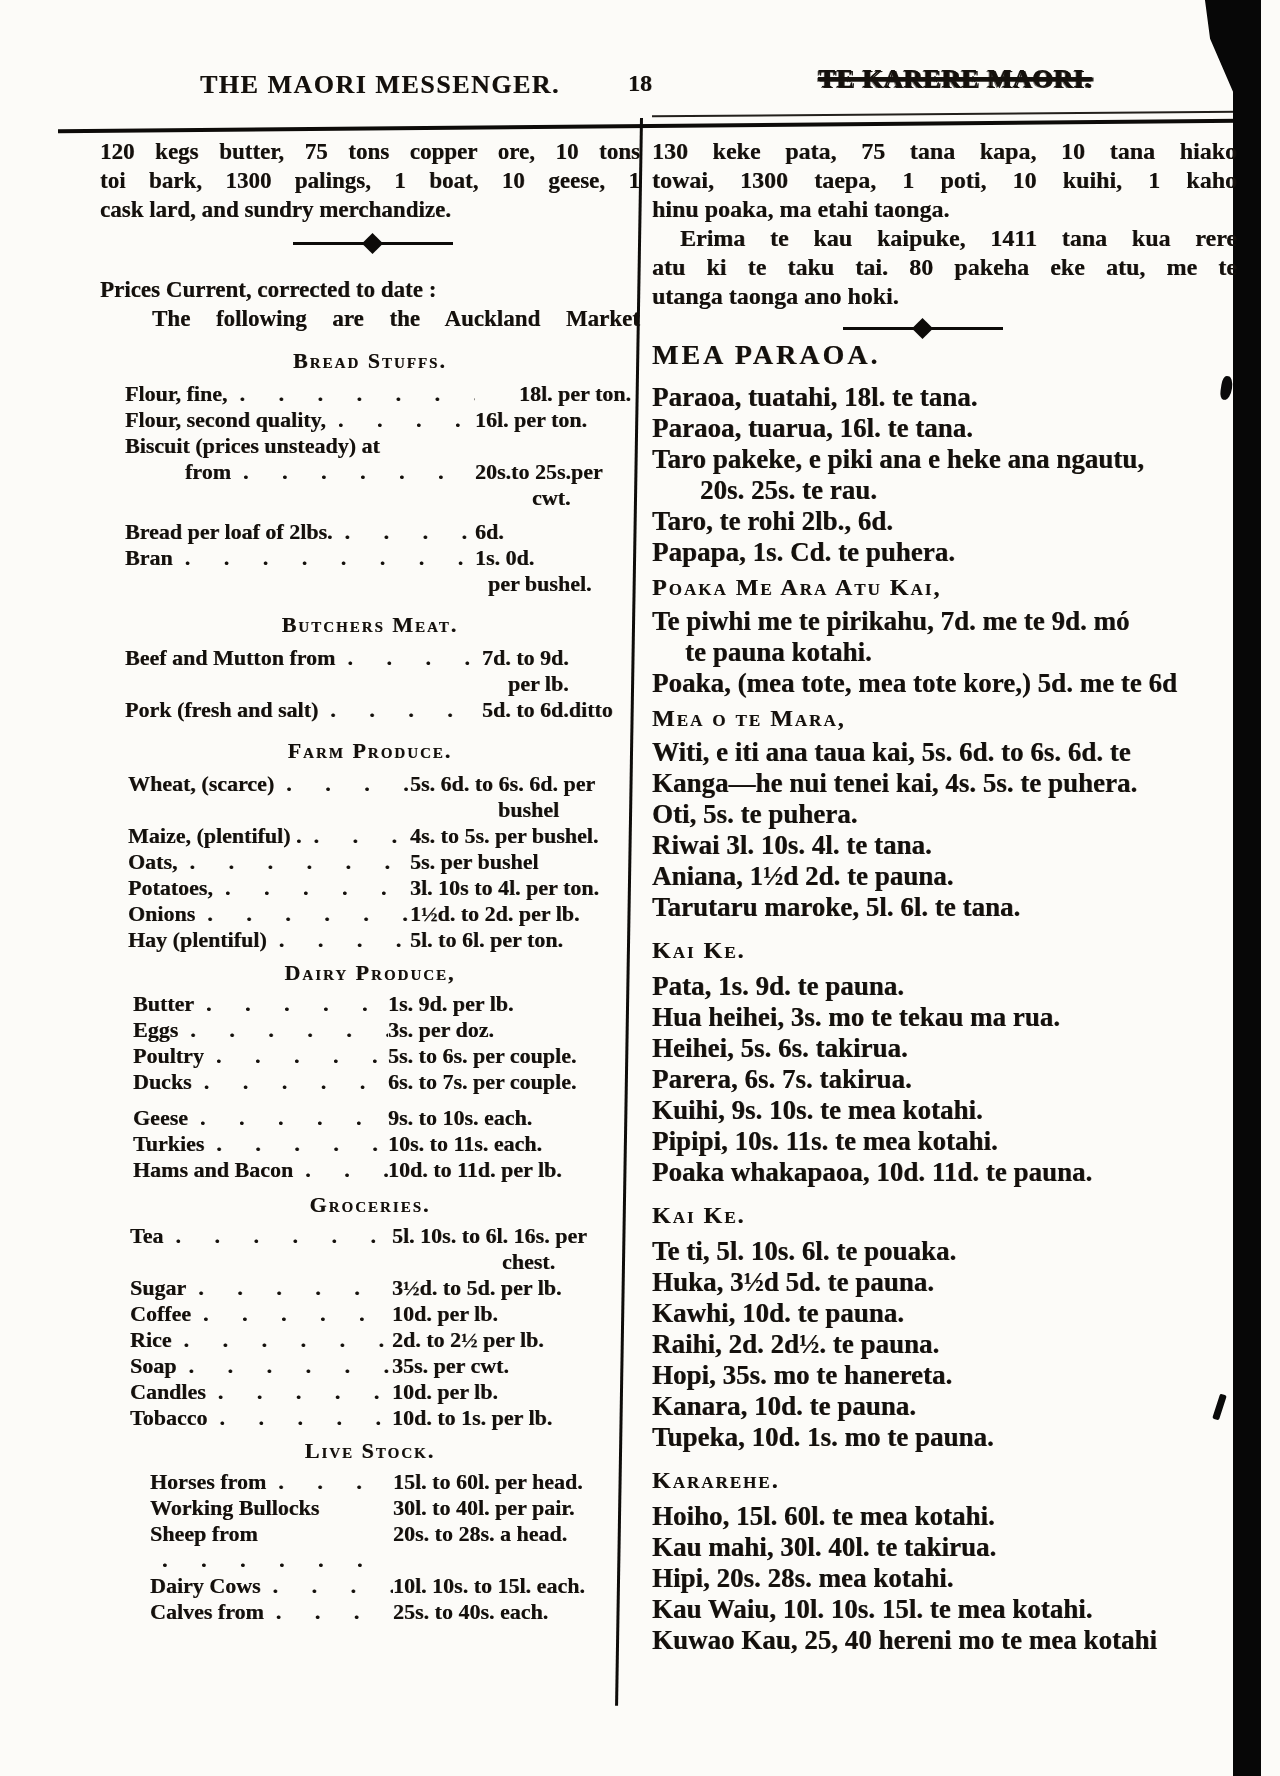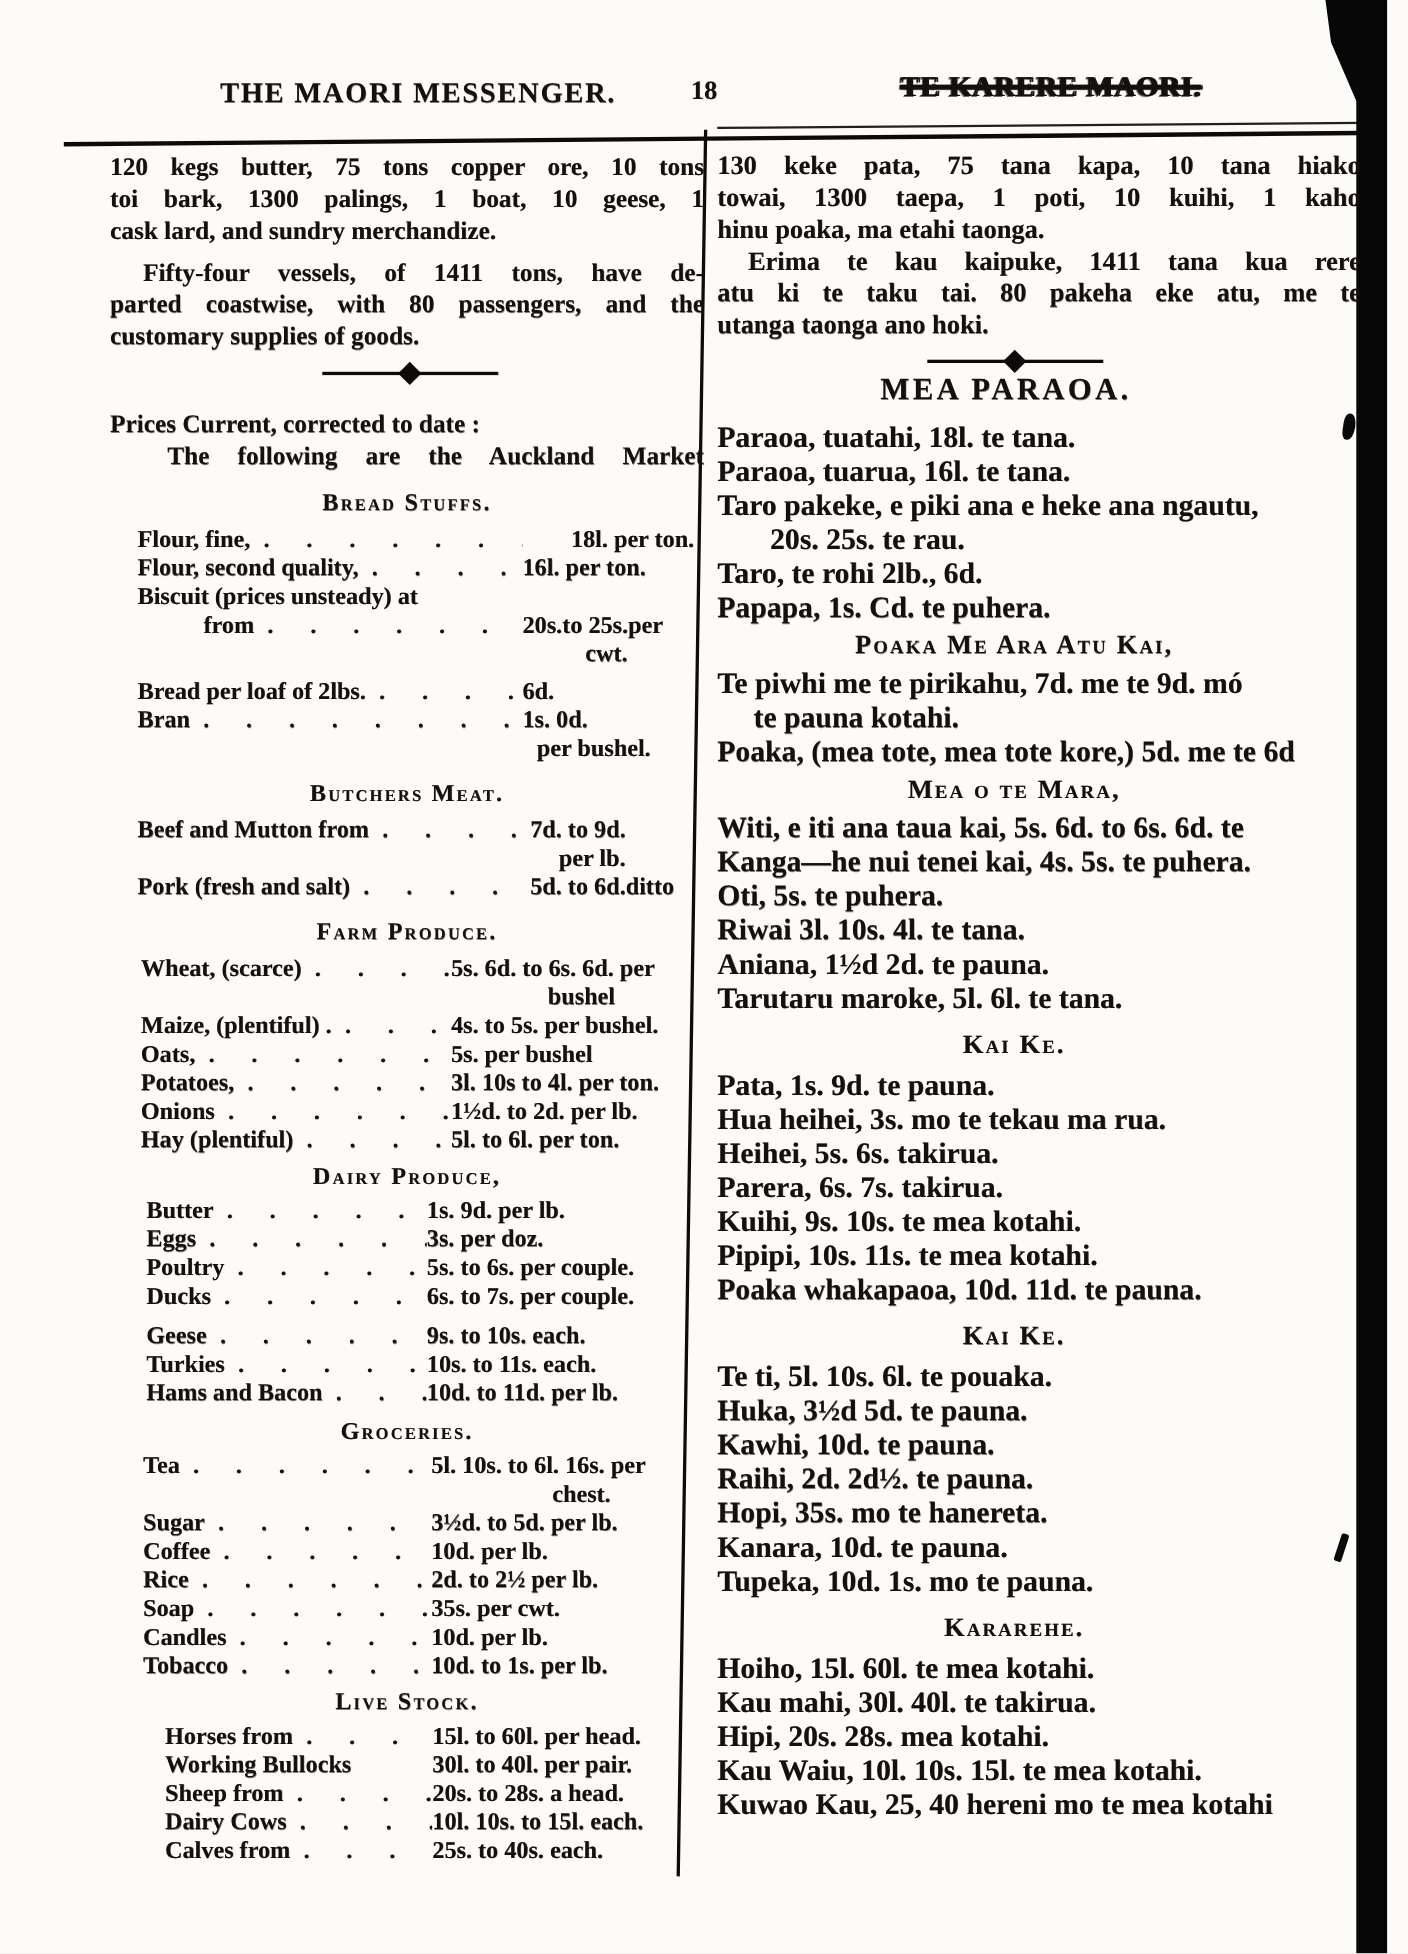--- a/index.html
+++ b/index.html
@@ -50,21 +50,21 @@
   .lhead{font-size:22px;line-height:24px;font-weight:700;text-align:center;letter-spacing:2px;}
   .scaps{font-variant:small-caps;}
   .prow{display:flex;line-height:26px;font-size:22px;font-weight:700;white-space:nowrap;}
   .lead{display:inline-flex;flex:0 0 auto;overflow:hidden;}
   .item{flex:0 0 auto;}
   .dots{flex:1 1 auto;overflow:hidden;white-space:nowrap;letter-spacing:14px;padding-left:12px;}
   .price{flex:0 0 auto;white-space:nowrap;}
   .controw{display:block;}
 
   
-  .rhead{font-size:24px;line-height:26px;font-weight:700;text-align:center;letter-spacing:2px;padding-right:45px;}
+  .rhead{font-size:24px;line-height:26px;font-weight:700;text-align:left;letter-spacing:2px;padding-right:45px;}
   .rhead.big{font-size:28px;line-height:30px;letter-spacing:3px;padding-right:60px;}
   .entry{font-size:27px;font-weight:700;}
   .eline{line-height:31px;white-space:nowrap;}
 </style>
 </head>
 <body>
 
 <div class="page ink">
 
   <div class="mast-title">THE MAORI MESSENGER.</div>
@@ -79,25 +79,20 @@
   <div class="scan-blob"></div>
   <div class="scan-bracket"></div>
   <div class="scan-slash"></div>
 
   <div class="colL">
     <div class="para">
         <div class="pline">120 kegs butter, 75 tons copper ore, 10 tons</div>
         <div class="pline">toi bark, 1300 palings, 1 boat, 10 geese, 1</div>
         <div class="pline plast">cask lard, and sundry merchandize.</div>
       </div>
-    <div class="para mt9">
-        <div class="pline" style="padding-left: 30px;">Fifty-four vessels, of 1411 tons, have de-</div>
-        <div class="pline">parted coastwise, with 80 passengers, and the</div>
-        <div class="pline plast">customary supplies of goods.</div>
-      </div>
     <div class="orn ornL">
         <span class="bar"></span>
         <span class="dia"></span>
       </div>
     <div class="para intro">
         <div class="pline plast">Prices Current, corrected to date :</div>
         <div class="pline" style="padding-left: 52px;">The following are the Auckland Market</div>
       </div>
     <div id="left-sections">
         <div class="lhead scaps" style="margin-top: 16px; margin-bottom: 8px;">Bread Stuffs.</div>
@@ -310,21 +305,21 @@
           </span>
           <span class="price">15l. to 60l. per head.</span>
         </div>
         <div class="prow" style="margin-left: 50px;">
           <span class="lead" style="width: 243px;">
             <span class="item">Working Bullocks</span>
           </span>
           <span class="price">30l. to 40l. per pair.</span>
         </div>
         <div class="prow" style="margin-left: 50px;">
-          <span class="lead" style="width: 243px;">
+          <span class="lead" style="width: 243px; flex-direction: column;">
             <span class="item">Sheep from</span>
             <span class="dots">. . . . . . . . . . . . . . </span>
           </span>
           <span class="price">20s. to 28s. a head.</span>
         </div>
         <div class="prow" style="margin-left: 50px;">
           <span class="lead" style="width: 243px;">
             <span class="item">Dairy Cows</span>
             <span class="dots">. . . . . . . . . . . . . . </span>
           </span>

